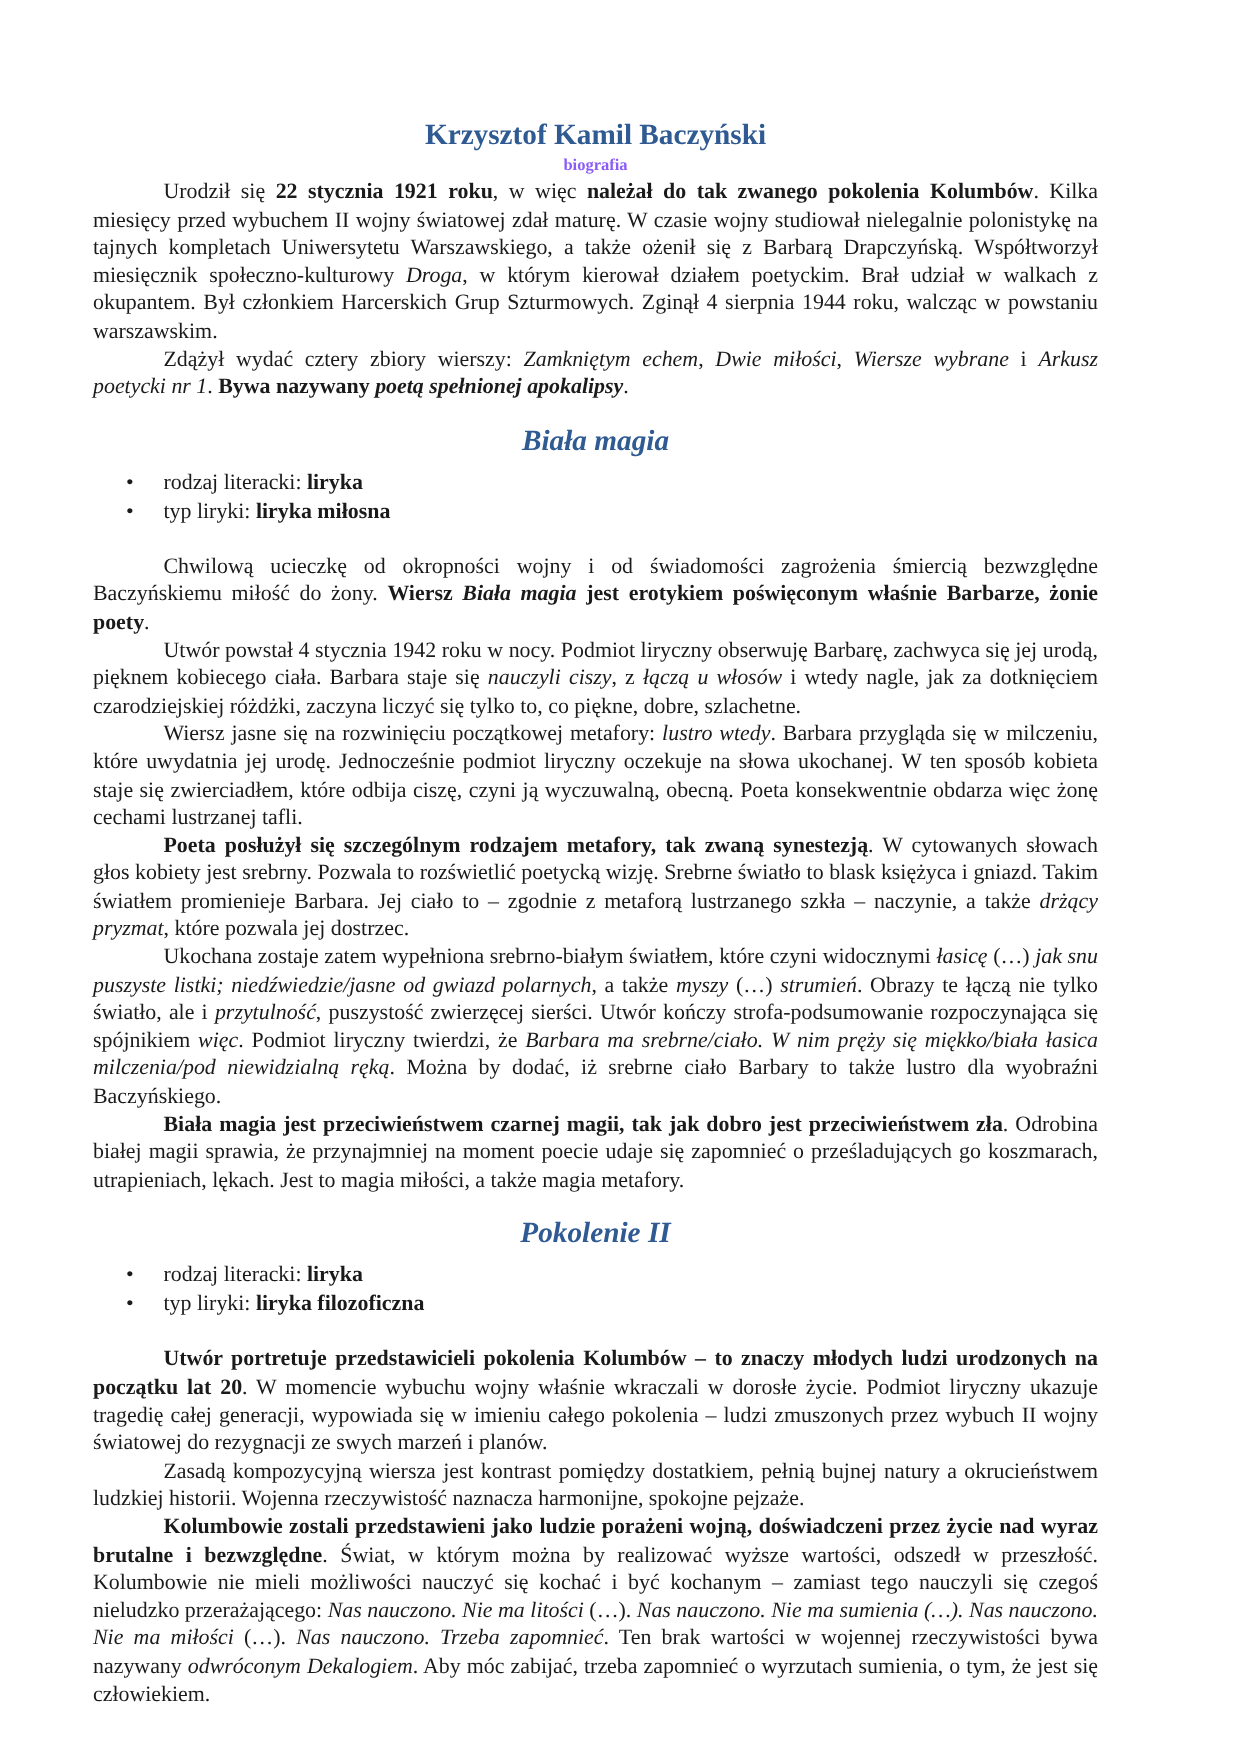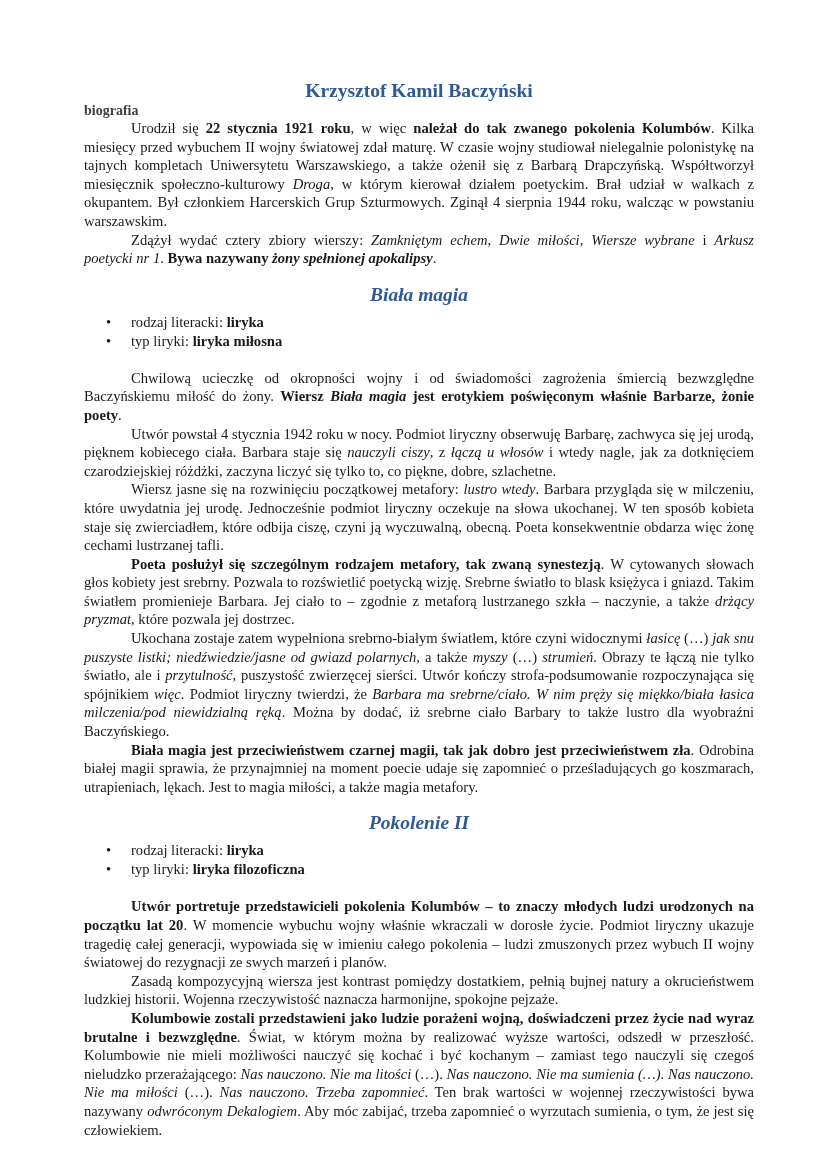--- a/index.html
+++ b/index.html
@@ -8,34 +8,35 @@
     position: relative;
     width: 828px; height: 1171px;
     background: #ffffff;
     font-family: "Liberation Serif", "DejaVu Serif", serif;
     color: #1a1a1a;
     font-size: 14.6px;
     line-height: 18.6px;
   }
   .content {
     position: absolute;
-    left: 84px; top: 80px; width: 670px;
+    left: 62px; top: 80px; width: 670px;
   }
   .title {
     text-align: center;
     color: #2f5a92;
     font-weight: bold;
     font-size: 19.5px;
     line-height: 22px;
     margin: 0;
   }
   .subtitle {
-    color: #404040;
+    text-align: center;
+    color: #8b5cf6;
     font-weight: bold;
-    font-size: 14px;
+    font-size: 11px;
     line-height: 17px;
     margin: 0;
   }
   p {
     margin: 0;
     text-align: justify;
     text-indent: 47px;
   }
   .h2 {
     text-align: center;
@@ -63,21 +64,21 @@
 </style>
 </head>
 <body>
 
 <div class="page">
   <div class="content">
     <h1 class="title">Krzysztof Kamil Baczyński</h1>
     <div class="subtitle">biografia</div>
 
     <p><span>Urodził się </span><b>22 stycznia 1921 roku</b><span>, w więc </span><b>należał do tak zwanego pokolenia Kolumbów</b><span>. Kilka miesięcy przed wybuchem II wojny światowej zdał maturę. W czasie wojny studiował nielegalnie polonistykę na tajnych kompletach Uniwersytetu Warszawskiego, a także ożenił się z Barbarą Drapczyńską. Współtworzył miesięcznik społeczno-kulturowy </span><i>Droga</i><span>, w którym kierował działem poetyckim. Brał udział w walkach z okupantem. Był członkiem Harcerskich Grup Szturmowych. Zginął 4 sierpnia 1944 roku, walcząc w powstaniu warszawskim.</span></p>
-    <p><span>Zdążył wydać cztery zbiory wierszy: </span><i>Zamkniętym echem</i><span>, </span><i>Dwie miłości</i><span>, </span><i>Wiersze wybrane</i><span> i </span><i>Arkusz poetycki nr 1</i><span>. </span><b>Bywa nazywany </b><b style="font-style: italic;">żony spełnionej apokalipsy</b><span>.</span></p>
+    <p><span>Zdążył wydać cztery zbiory wierszy: </span><i>Zamkniętym echem</i><span>, </span><i>Dwie miłości</i><span>, </span><i>Wiersze wybrane</i><span> i </span><i>Arkusz poetycki nr 1</i><span>. </span><b>Bywa nazywany </b><b style="font-style: italic;">poetą spełnionej apokalipsy</b><span>.</span></p>
 
     <h2 class="h2">Biała magia</h2>
     <ul>
       <li>
         <span class="bullet">•</span>
         <span>rodzaj literacki: </span><b>liryka</b>
       </li>
       <li>
         <span class="bullet">•</span>
         <span>typ liryki: </span><b>liryka miłosna</b>

